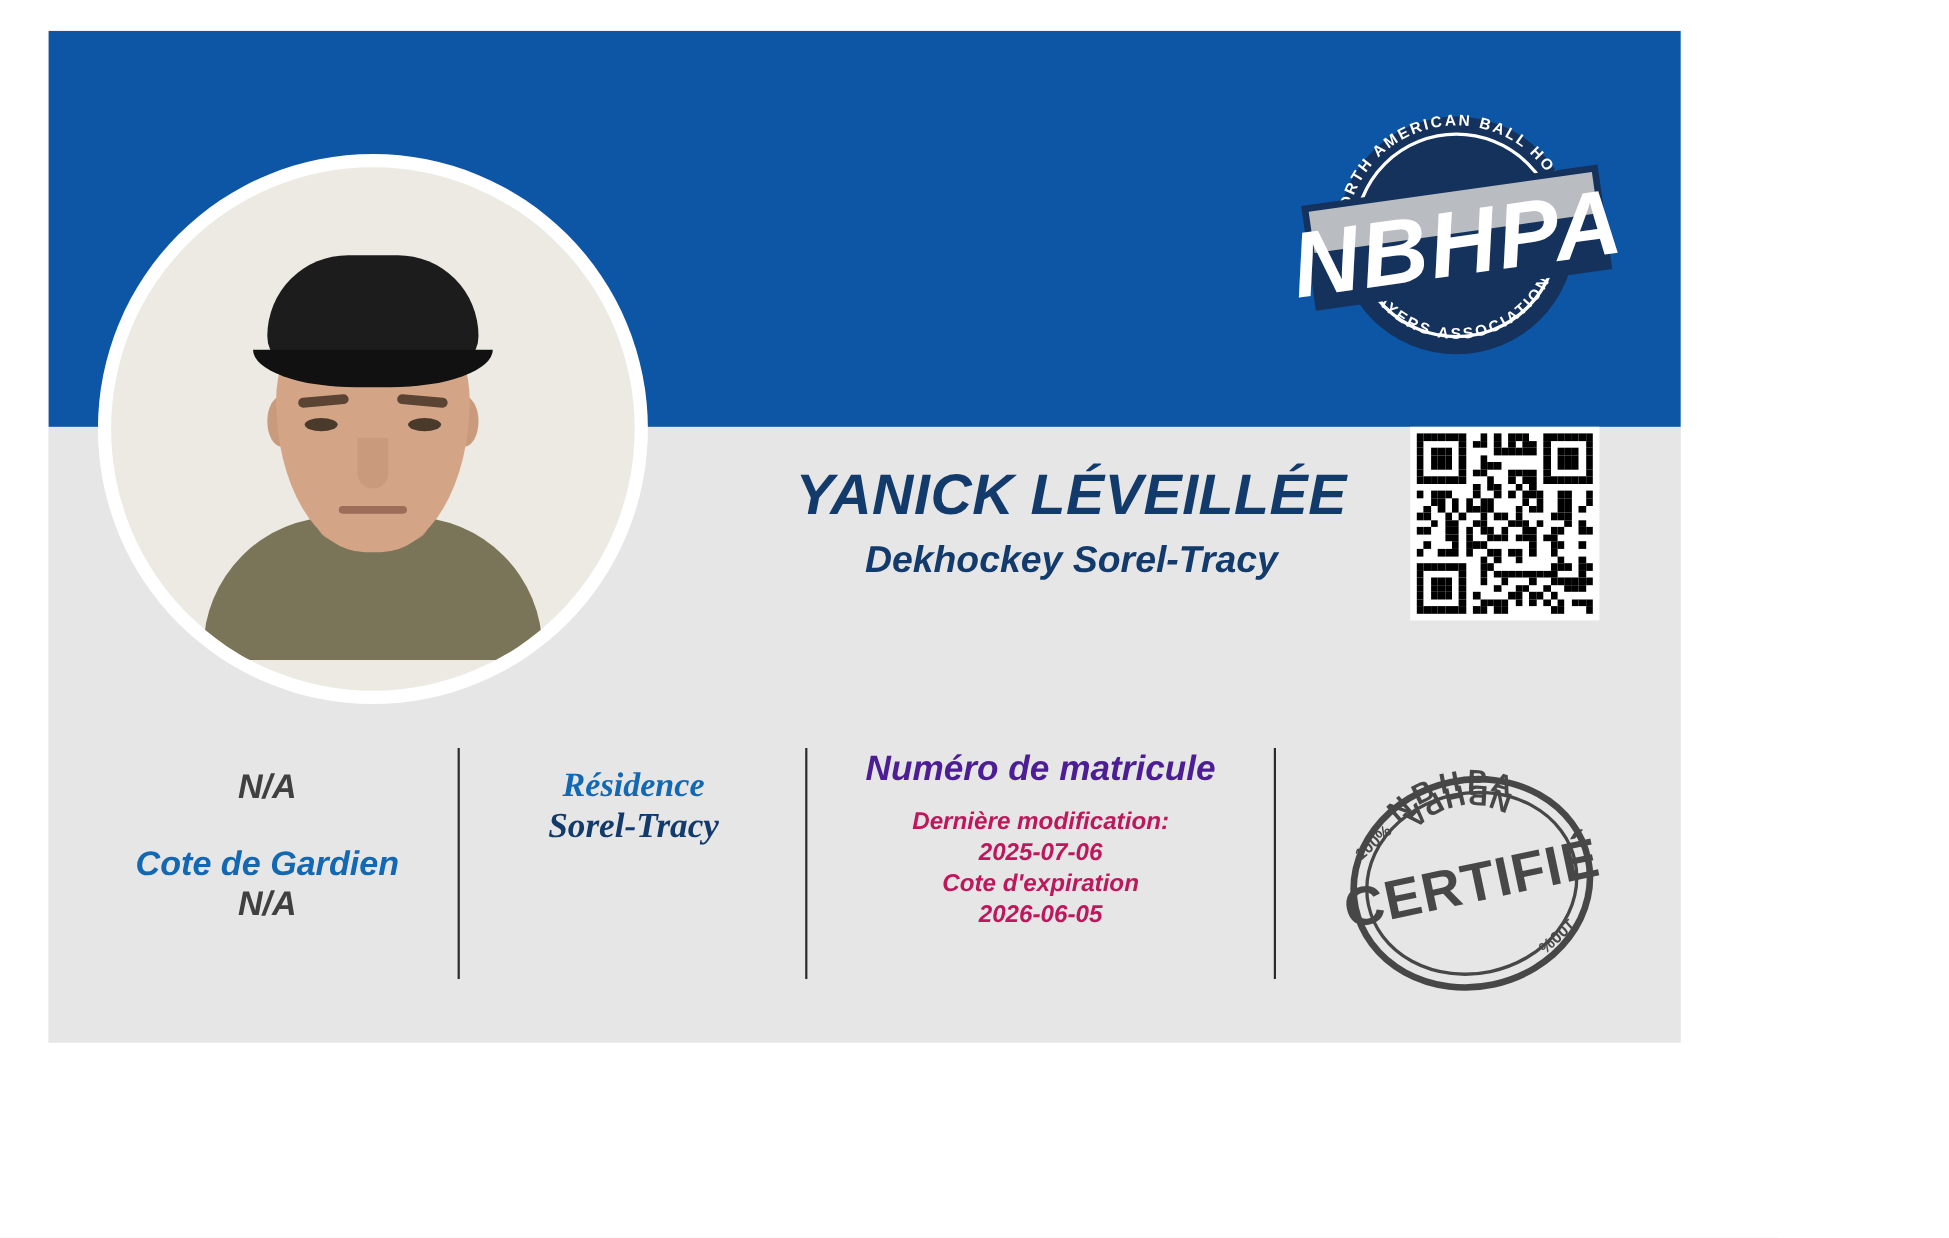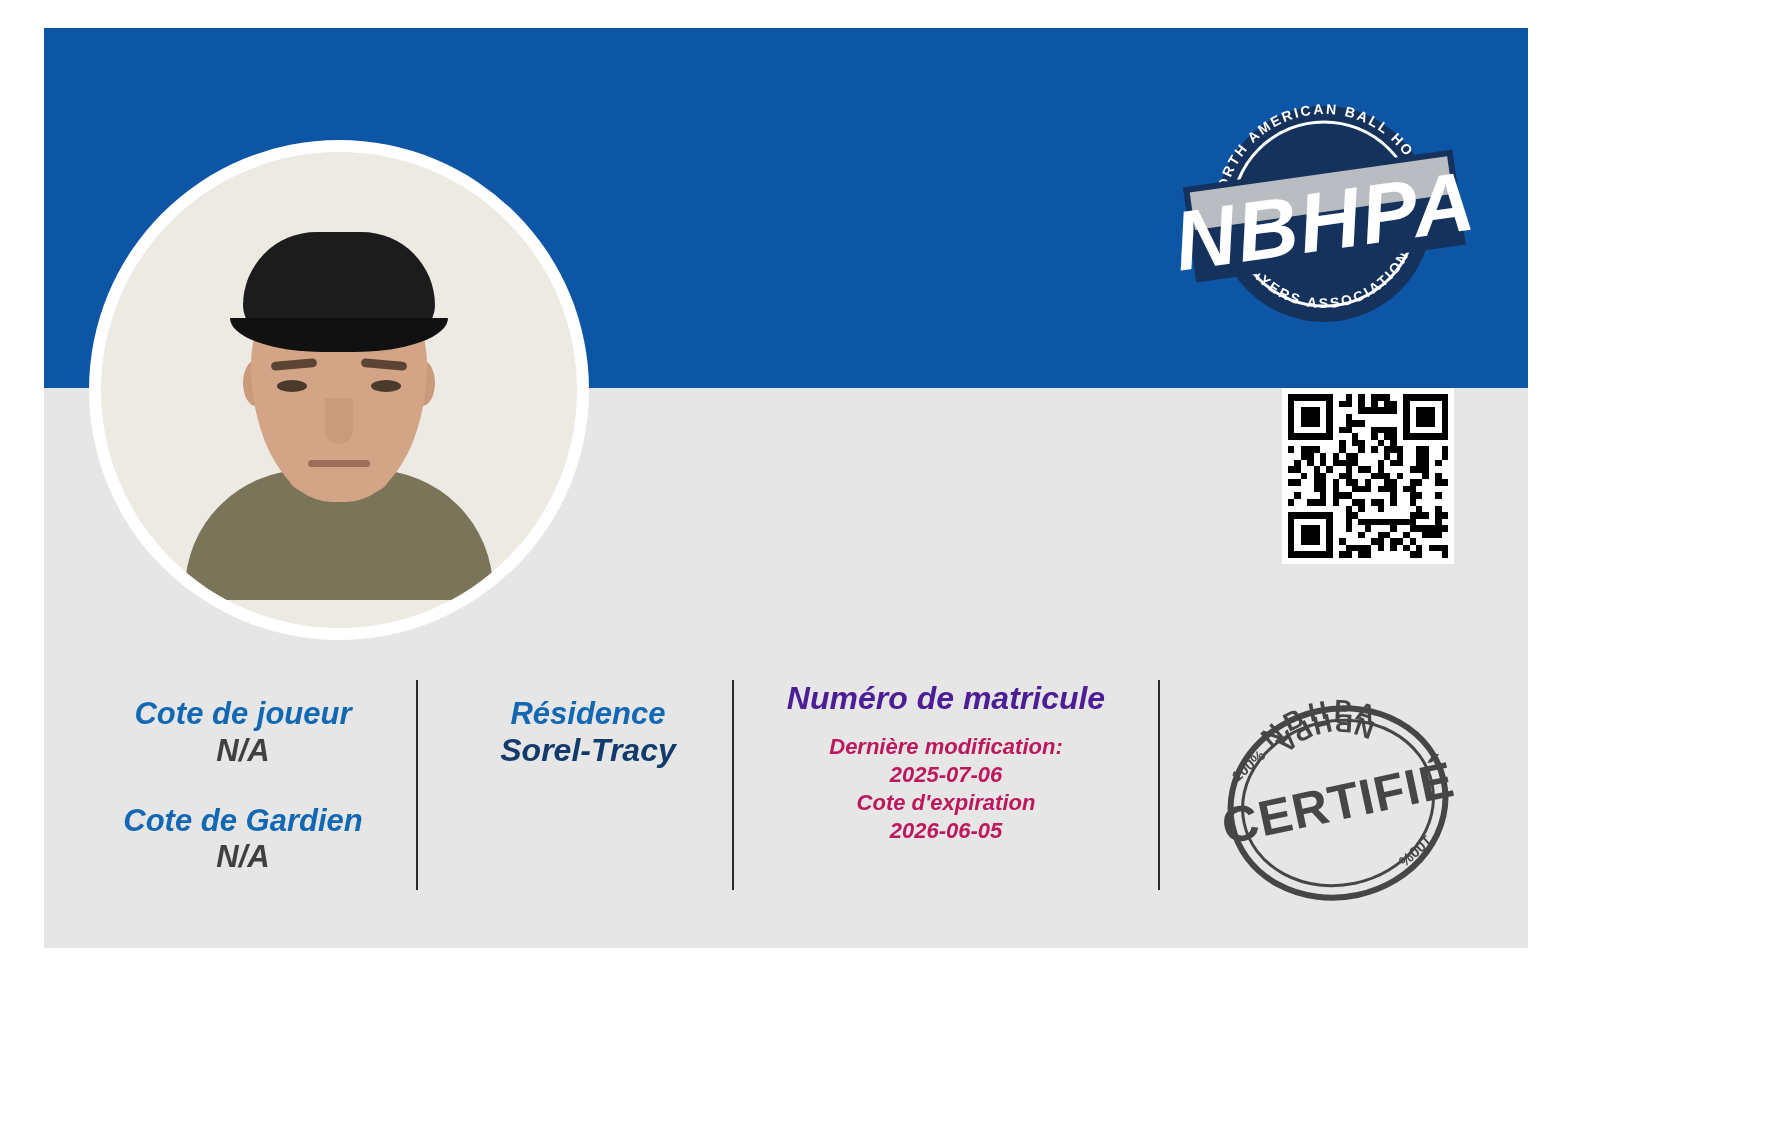--- a/index.html
+++ b/index.html
@@ -233,21 +233,21 @@
   }
   .d1 { left: 372px; }
   .d2 { left: 688px; }
   .d3 { left: 1114px; }
 
   .col {
     position: absolute;
     text-align: center;
   }
   .col-rating { left: 40px; top: 36px; width: 318px; }
-  .col-res    { left: 404px; top: 36px; width: 280px; }
+  .col-res    { left: 392px; top: 36px; width: 280px; font-family: Liberation Serif, serif; }
   .col-matr   { left: 706px; top: 20px; width: 392px; }
 
   .f-label {
     font-size: 31px;
     font-weight: bold;
     font-style: italic;
     color: #1268b3;
     line-height: 1.15;
     white-space: nowrap;
   }
@@ -341,20 +341,22 @@
         </text>
         <g transform="rotate(-8 160 150)">
           <rect x="24" y="104" width="272" height="96" fill="#14325c"></rect>
           <rect x="30" y="110" width="260" height="38" fill="#b9bcc0"></rect>
           <text x="160" y="186" text-anchor="middle" font-family="'Liberation Sans', sans-serif" font-size="84" font-weight="bold" font-style="italic" fill="#ffffff" letter-spacing="2">NBHPA</text>
         </g>
       </svg>
     </div>
 
     <div class="name-block">
+      <div class="player-name">YANICK LÉVEILLÉE</div>
+      <div class="player-team">Dekhockey Sorel-Tracy</div>
     </div>
 
     <div class="qr-box">
       <div class="qr-grid" id="qr">
           <i class="qr-on"></i>
           <i class="qr-on"></i>
           <i class="qr-on"></i>
           <i class="qr-on"></i>
           <i class="qr-on"></i>
           <i class="qr-on"></i>
@@ -979,21 +981,20 @@
           <i class="qr-on"></i>
         </div>
     </div>
 
     <div class="fields">
       <div class="divider d1"></div>
       <div class="divider d2"></div>
       <div class="divider d3"></div>
 
       <div class="col col-rating">
-        <div class="f-label">Cote de joueur</div>
         <div class="f-value">N/A</div>
         <div class="gap"></div>
         <div class="f-label">Cote de Gardien</div>
         <div class="f-value">N/A</div>
       </div>
 
       <div class="col col-res">
         <div class="f-label">Résidence</div>
         <div class="f-value-sm">Sorel-Tracy</div>
         <div class="gap"></div>

